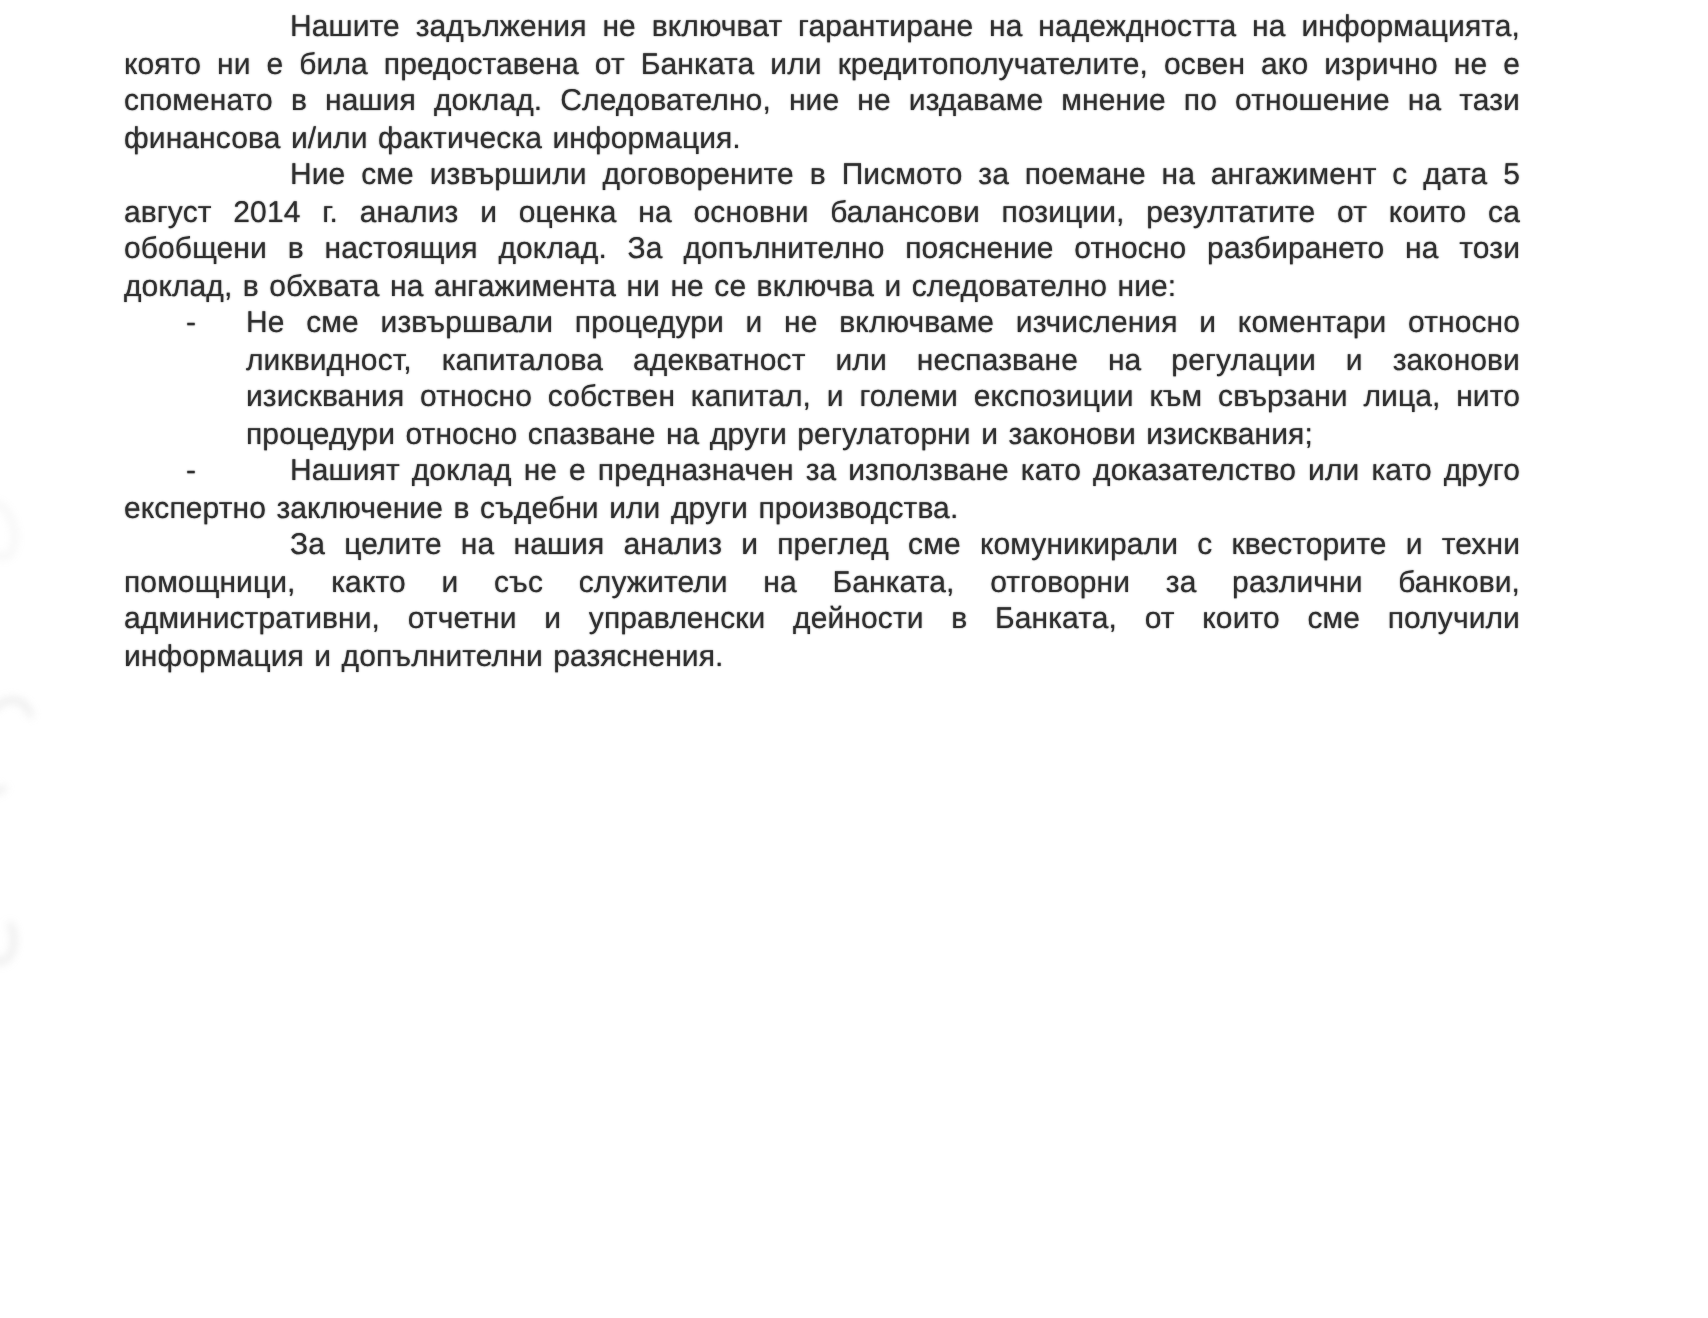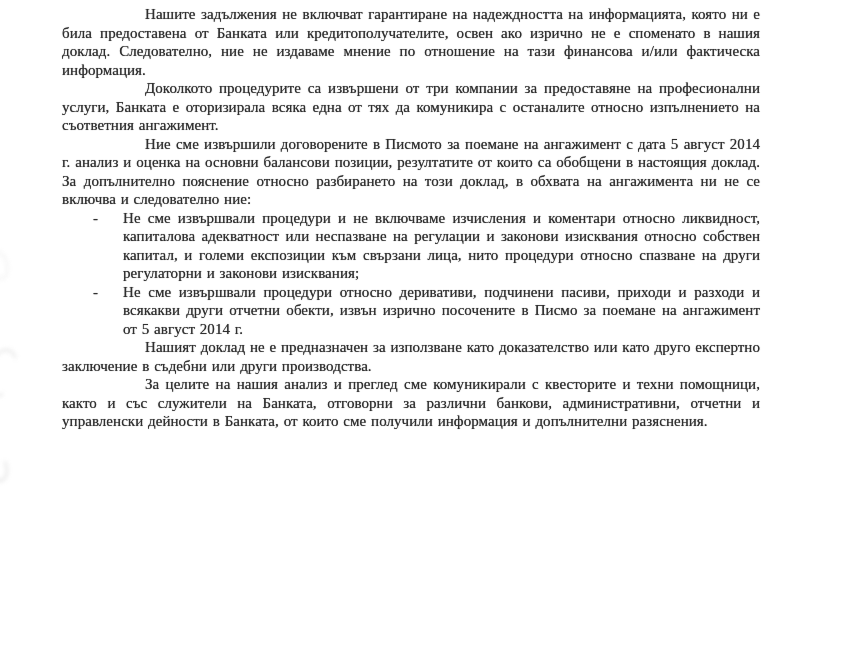--- a/index.html
+++ b/index.html
@@ -6,21 +6,21 @@
     margin: 0;
     padding: 0;
     background: #ffffff;
   }
   .page {
     position: relative;
     width: 854px;
     height: 659px;
     background: #ffffff;
     overflow: hidden;
-    font-family: Liberation Serif, serif;
+    font-family: Liberation Sans, sans-serif;
     font-size: 15px;
     line-height: 18.5px;
     color: #303030;
   }
   .content {
     position: absolute;
     left: 62px;
     top: 5px;
     width: 698px;
     text-align: justify;
@@ -81,32 +81,30 @@
 
   <div class="scan-artifact artifact-3"></div>
   <div class="scan-artifact artifact-1"></div>
   <div class="scan-artifact artifact-2"></div>
 
   <div class="content">
 
     <p class="para gap-a">Нашите задължения не включват гарантиране на надеждността на информацията, която ни е била предоставена от Банката или кредитополучателите, освен ако изрично не е споменато в нашия доклад. Следователно, ние не издаваме мнение по отношение на тази финансова и/или фактическа информация.</p>
 
 
-    <p class="para gap-b">Доколкото процедурите са извършени от три компании за предоставяне на професионални услуги, Банката е оторизирала всяка една от тях да комуникира с останалите относно изпълнението на съответния ангажимент.</p>
 
     <p class="para gap-c">Ние сме извършили договорените в Писмото за поемане на ангажимент с дата 5 август 2014 г. анализ и оценка на основни балансови позиции, резултатите от които са обобщени в настоящия доклад. За допълнително пояснение относно разбирането на този доклад, в обхвата на ангажимента ни не се включва и следователно ние:</p>
 
     <div class="bullet-list gap-d">
       <div class="bullet-item">
         <span class="dash">-</span>
         <span>Не сме извършвали процедури и не включваме изчисления и коментари относно ликвидност, капиталова адекватност или неспазване на регулации и законови изисквания относно собствен капитал, и големи експозиции към свързани лица, нито процедури относно спазване на други регулаторни и законови изисквания;</span>
       </div>
       <div class="bullet-item">
         <span class="dash">-</span>
-        <span>Не сме извършвали процедури относно деривативи, подчинени пасиви, приходи и разходи и всякакви други отчетни обекти, извън изрично посочените в Писмо за поемане на ангажимент от 5 август 2014 г.</span>
       </div>
     </div>
 
     <p class="para">Нашият доклад не е предназначен за използване като доказателство или като друго експертно заключение в съдебни или други производства.</p>
 
     <p class="para gap-d">За целите на нашия анализ и преглед сме комуникирали с квесторите и техни помощници, както и със служители на Банката, отговорни за различни банкови, административни, отчетни и управленски дейности в Банката, от които сме получили информация и допълнителни разяснения.</p>
 
   </div>
 </div>
 

